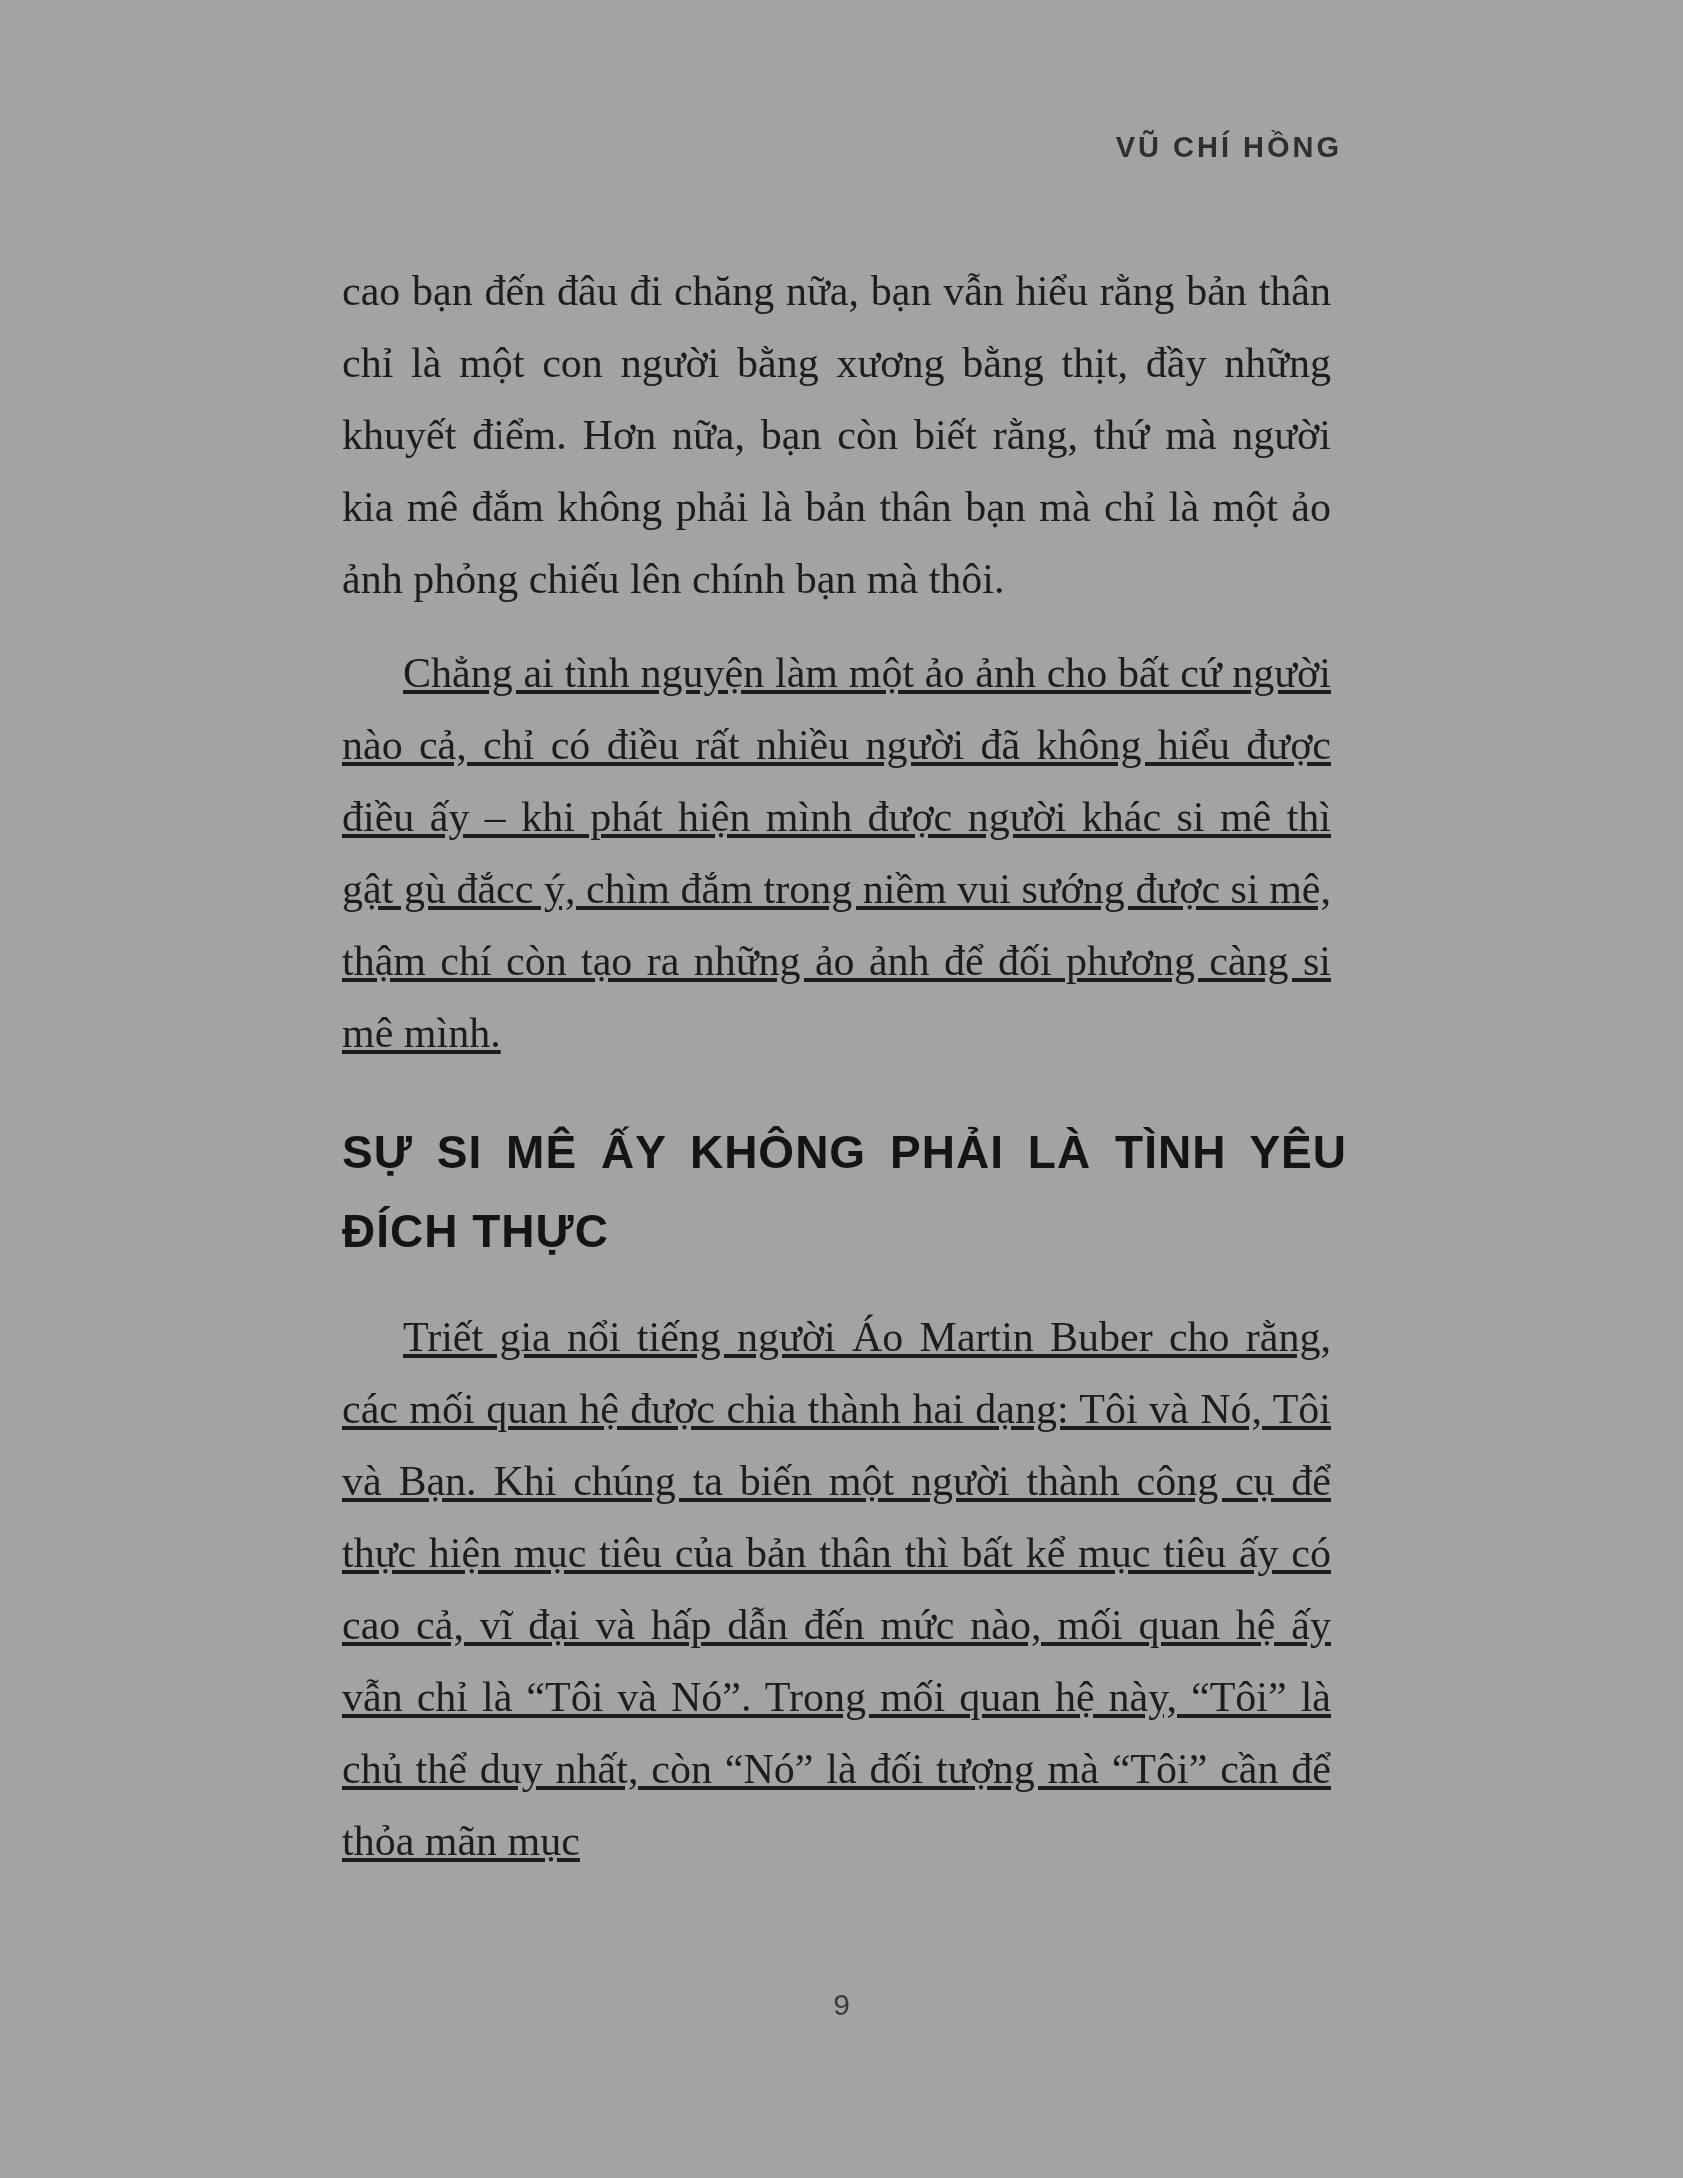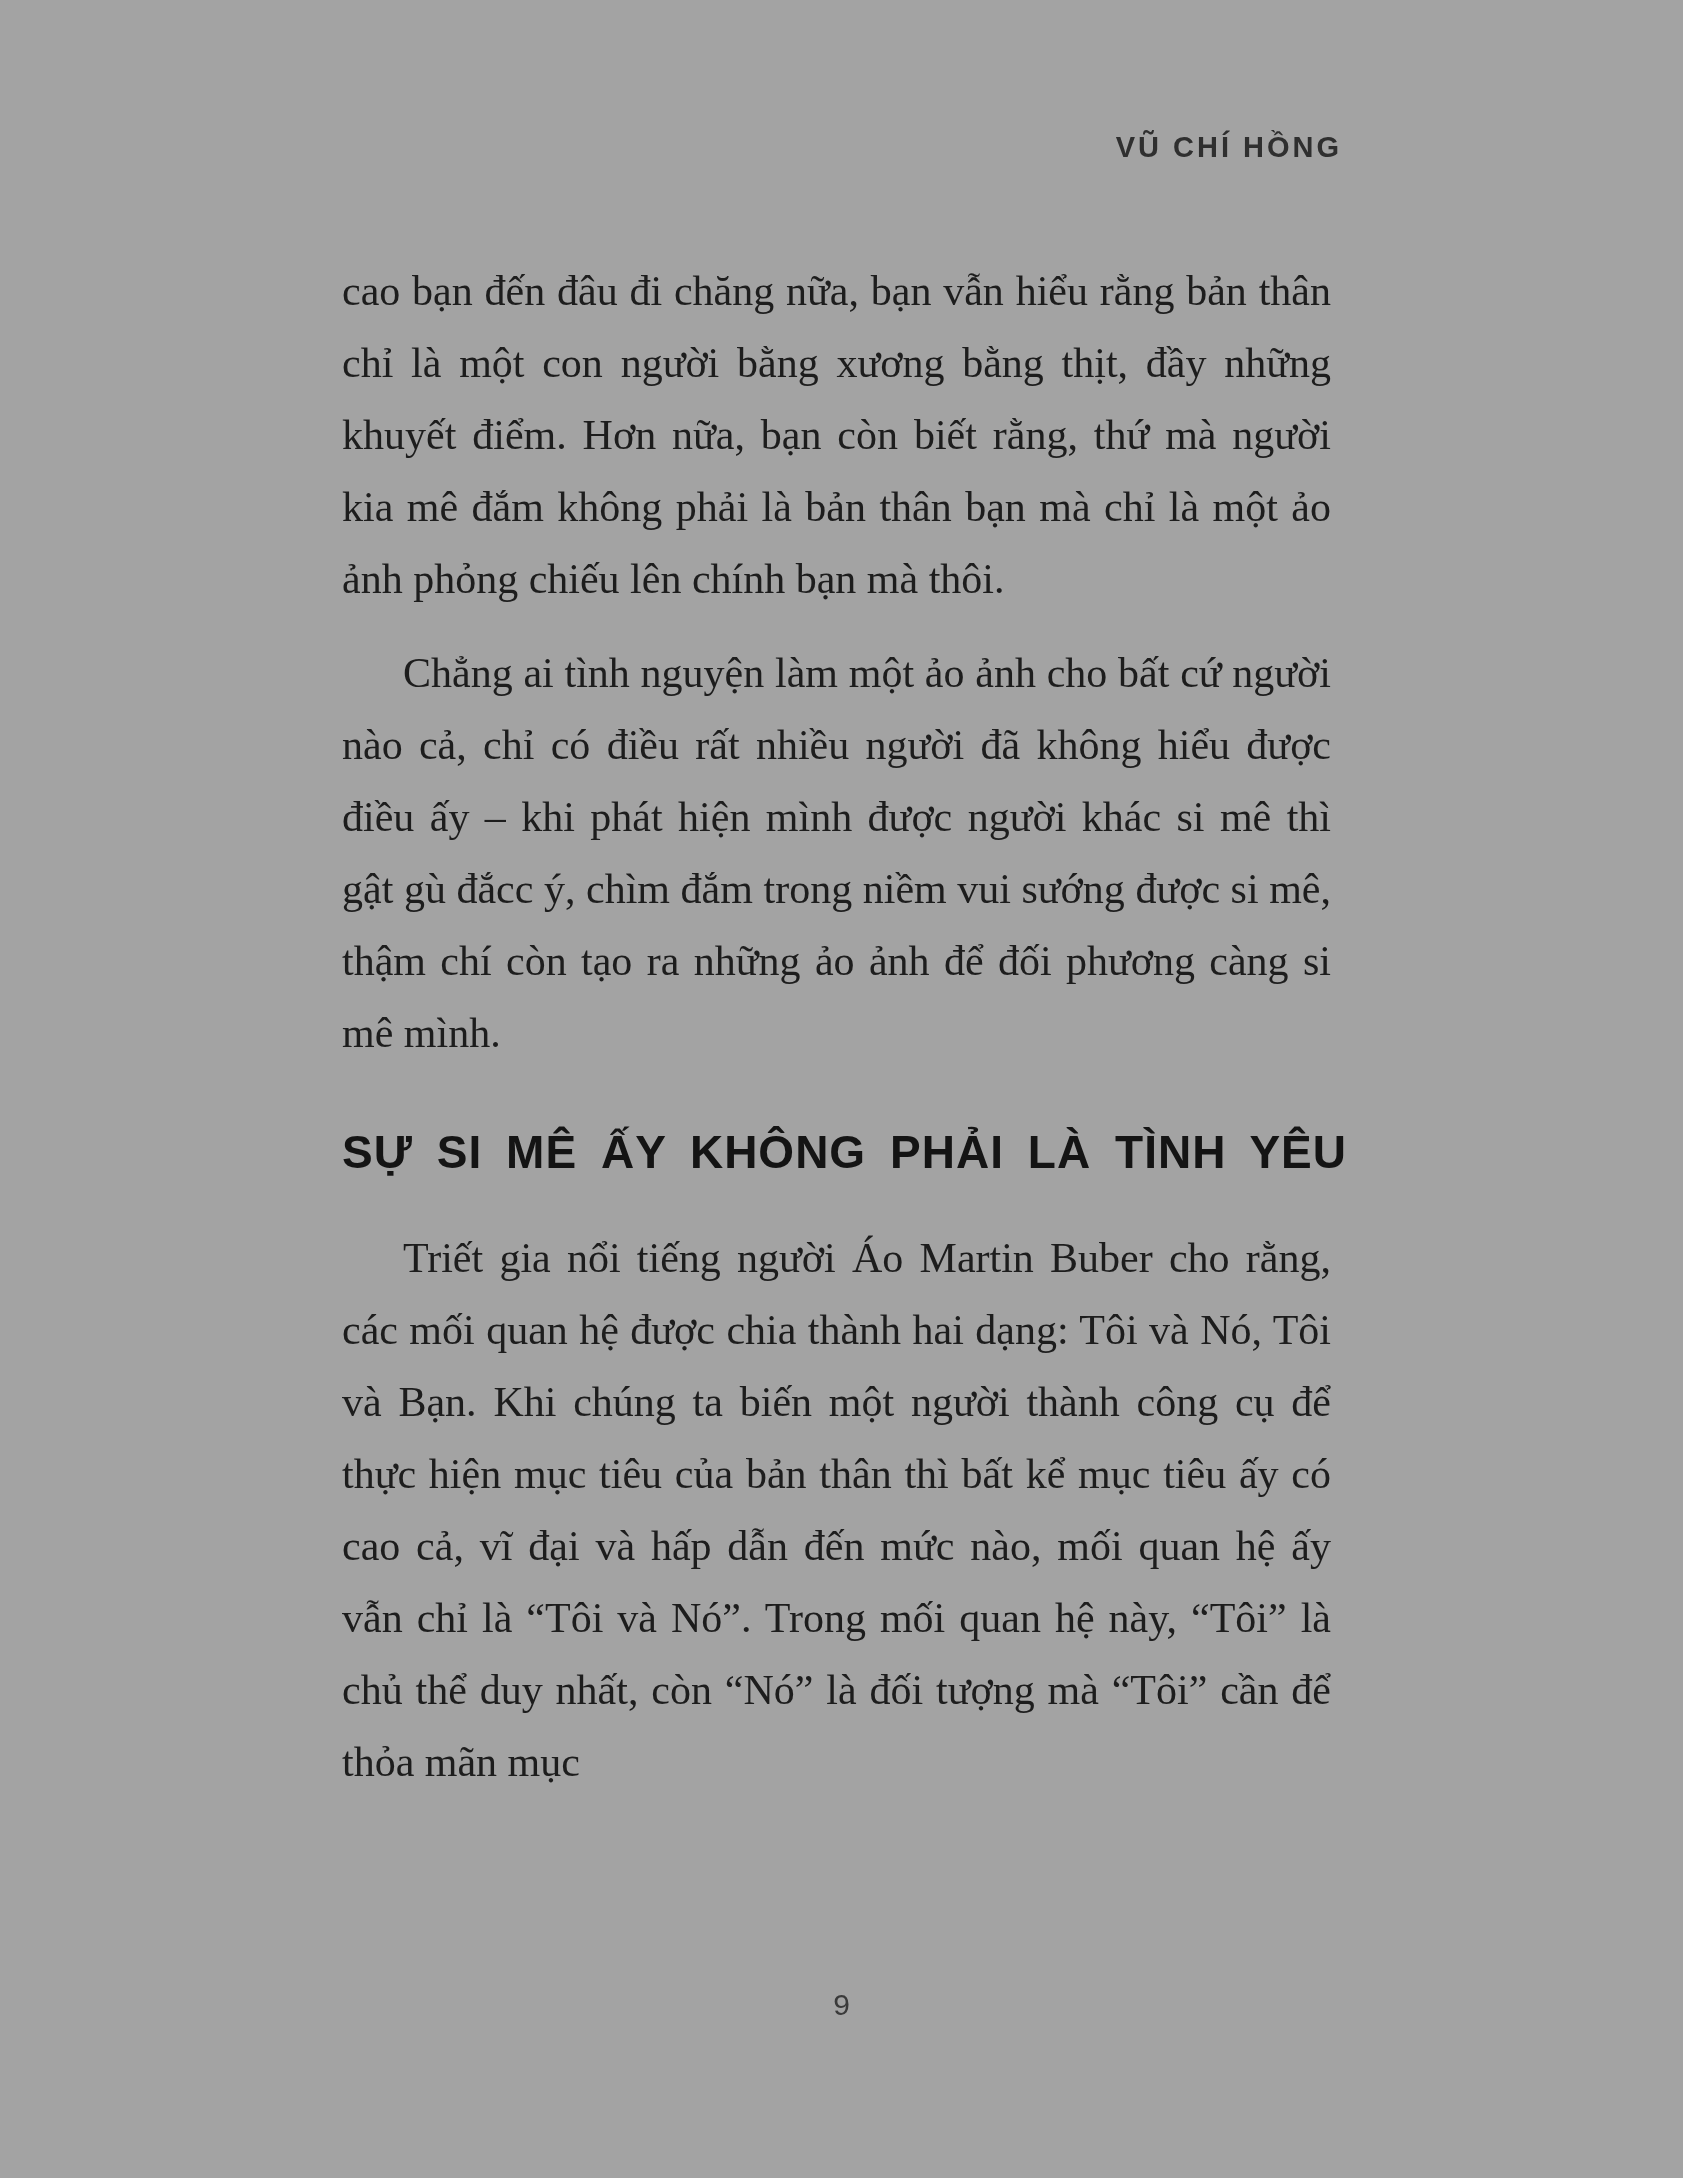--- a/index.html
+++ b/index.html
@@ -39,20 +39,21 @@
   .para {
     font-size: 42px;
     line-height: 72px;
     text-align: justify;
     margin: 0 16px 22px 0;
     color: #1d1d1d;
   }
 
   .para.indent {
     text-indent: 61px;
+    text-decoration: underline;
   }
 
   .section-heading {
     font-family: "Liberation Sans", sans-serif;
     font-weight: 700;
     font-size: 46px;
     line-height: 79px;
     letter-spacing: 1px;
     color: #141414;
     margin: 44px 0 30px 0;
@@ -86,20 +87,21 @@
   <div class="running-header">VŨ CHÍ HỒNG</div>
 
   <div class="content">
 
     <p class="para">cao bạn đến đâu đi chăng nữa, bạn vẫn hiểu rằng bản thân chỉ là một con người bằng xương bằng thịt, đầy những khuyết điểm. Hơn nữa, bạn còn biết rằng, thứ mà người kia mê đắm không phải là bản thân bạn mà chỉ là một ảo ảnh phỏng chiếu lên chính bạn mà thôi.</p>
 
     <p class="para indent">Chẳng ai tình nguyện làm một ảo ảnh cho bất cứ người nào cả, chỉ có điều rất nhiều người đã không hiểu được điều ấy – khi phát hiện mình được người khác si mê thì gật gù đắcc ý, chìm đắm trong niềm vui sướng được si mê, thậm chí còn tạo ra những ảo ảnh để đối phương càng si mê mình.</p>
 
     <h2 class="section-heading">
       <span class="heading-line line1">SỰ SI MÊ ẤY KHÔNG PHẢI LÀ TÌNH YÊU</span>
+      <span class="heading-line">ĐÍCH THỰC</span>
     </h2>
 
     <p class="para indent">Triết gia nổi tiếng người Áo Martin Buber cho rằng, các mối quan hệ được chia thành hai dạng: Tôi và Nó, Tôi và Bạn. Khi chúng ta biến một người thành công cụ để thực hiện mục tiêu của bản thân thì bất kể mục tiêu ấy có cao cả, vĩ đại và hấp dẫn đến mức nào, mối quan hệ ấy vẫn chỉ là “Tôi và Nó”. Trong mối quan hệ này, “Tôi” là chủ thể duy nhất, còn “Nó” là đối tượng mà “Tôi” cần để thỏa mãn mục</p>
 
   </div>
 
   <div class="page-number">9</div>
 
 </div>
 

